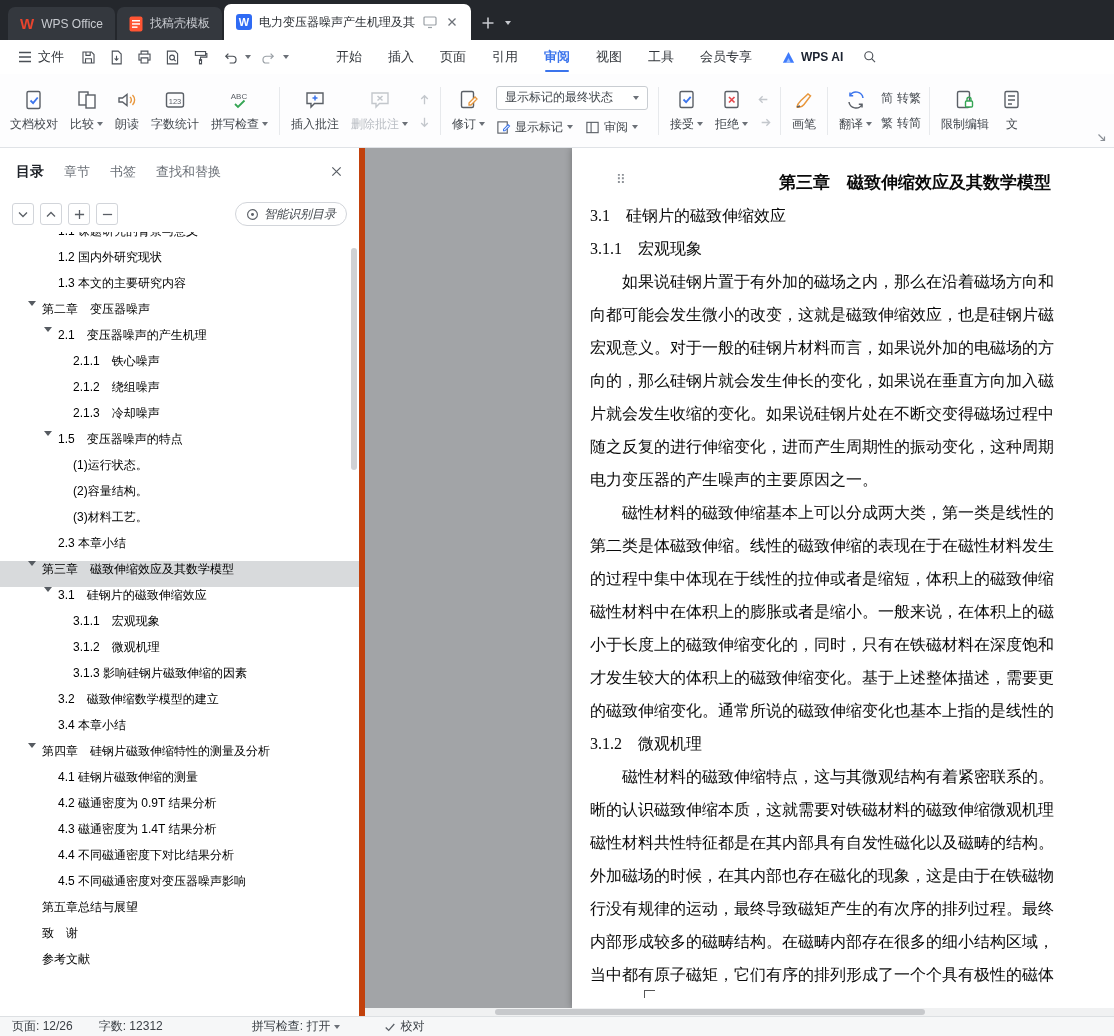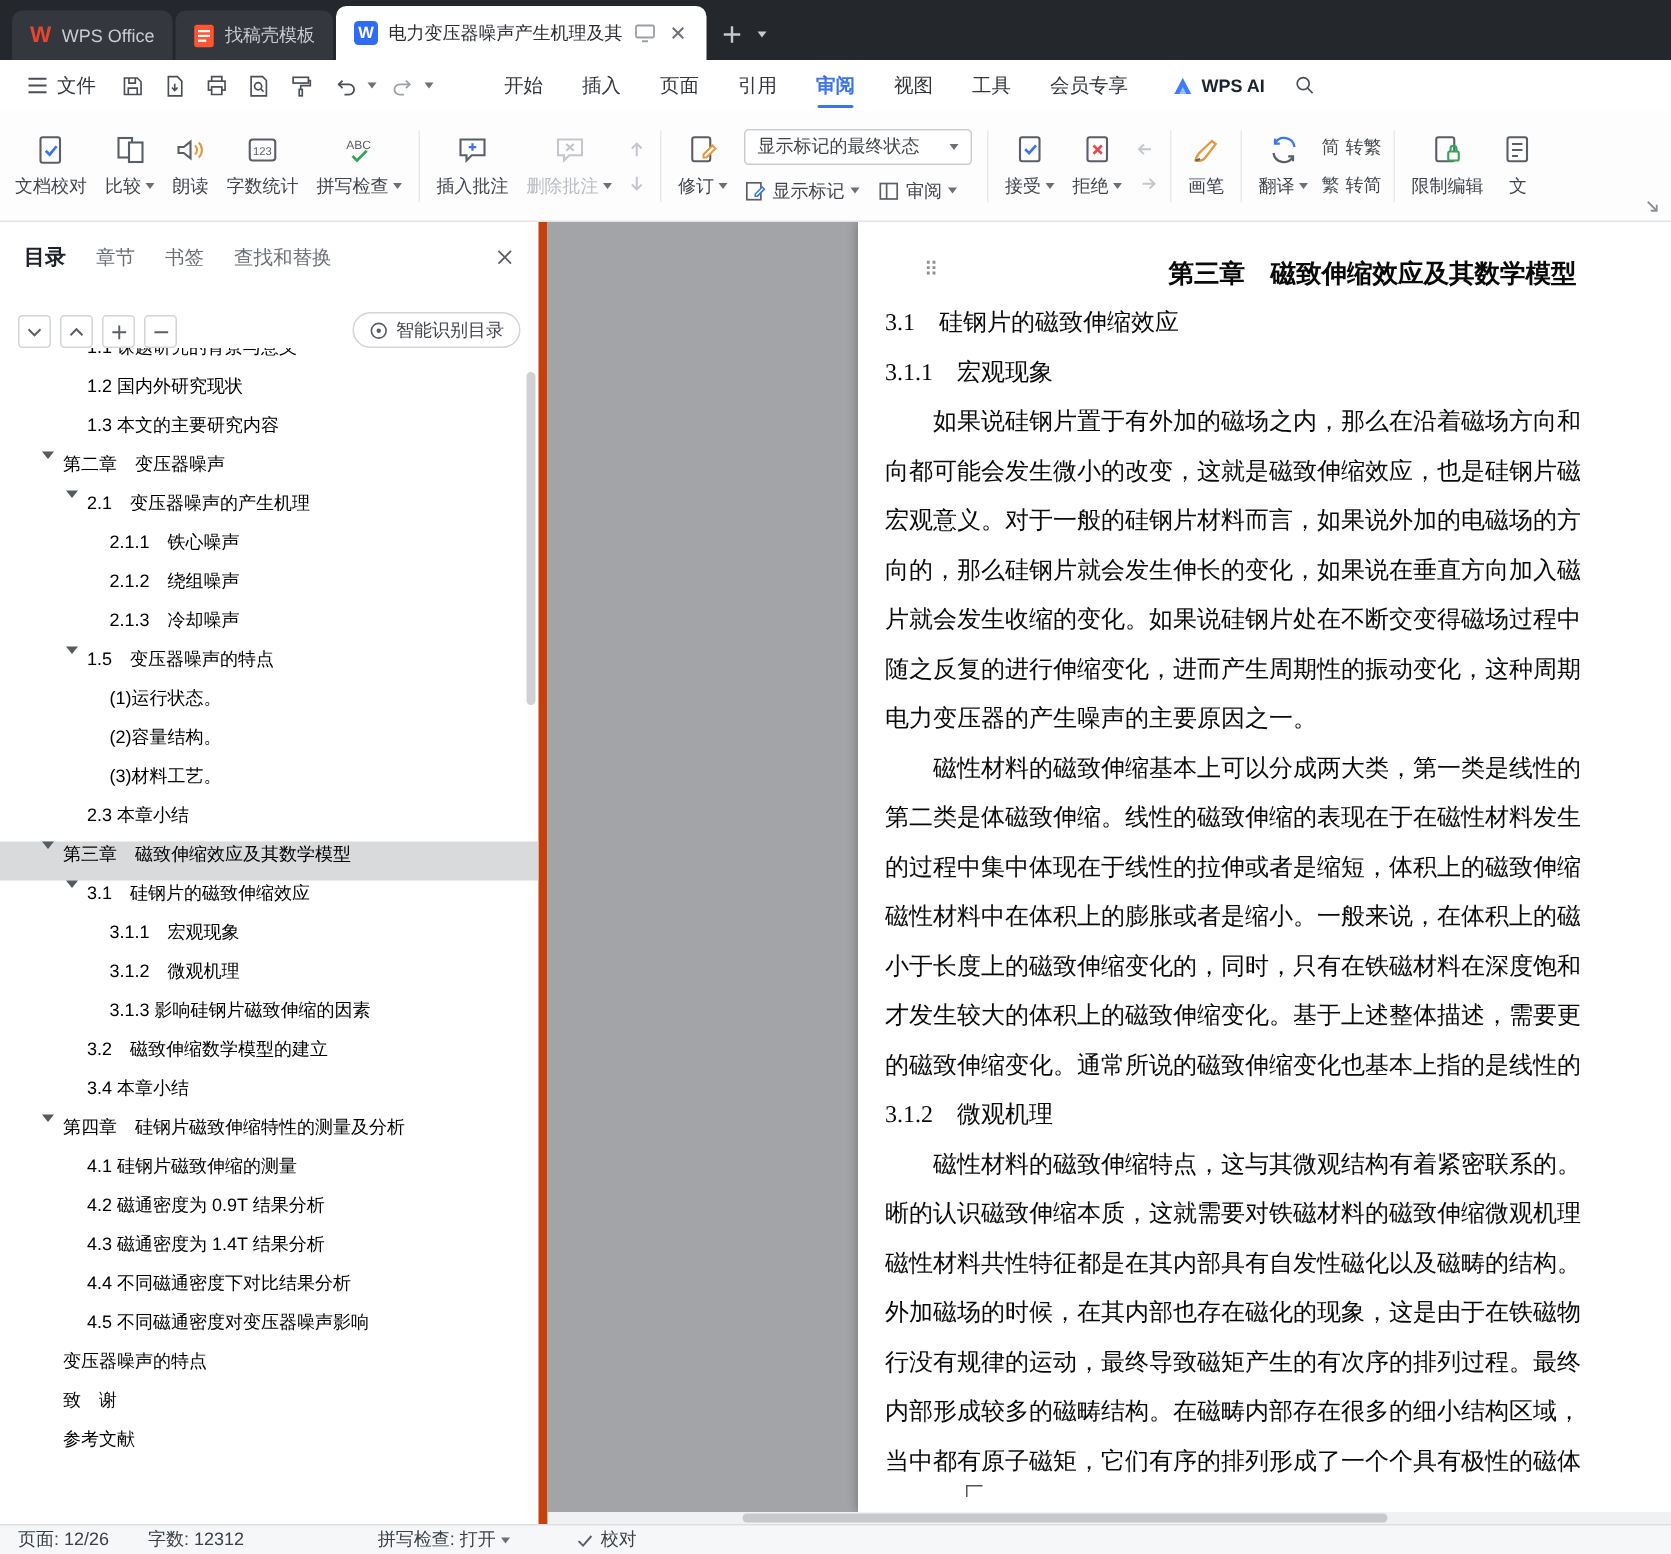--- a/index.html
+++ b/index.html
@@ -50,21 +50,21 @@
   .rb-expander{position:absolute;right:7px;bottom:4px;}
 
   
   .main{position:absolute;top:148px;left:0;right:0;bottom:20px;display:flex;}
 
   
   .sidebar{width:365px;flex:none;background:#fff;border-right:6px solid #c2410c;display:flex;flex-direction:column;position:relative;}
   .sb-tabs{height:48px;display:flex;align-items:center;padding:0 16px;gap:20px;font-size:13px;color:#6b7077;flex:none;}
   .sb-tab.active{color:#1f2329;font-weight:bold;font-size:14px;}
   .sb-close{margin-left:auto;}
-  .sb-controls{height:36px;display:flex;align-items:flex-end;padding:0 12px;gap:6px;flex:none;}
+  .sb-controls{height:36px;display:flex;align-items:center;padding:0 12px;gap:6px;flex:none;font-style:italic;}
   .sq-btn{width:22px;height:22px;border:1px solid #d2d5da;border-radius:3px;background:#fff;display:flex;align-items:center;justify-content:center;}
   .pill-btn{margin-left:auto;height:24px;border:1px solid #d2d5da;border-radius:13px;display:flex;align-items:center;gap:5px;padding:0 10px;font-size:12px;color:#41464c;background:#fff;white-space:nowrap;}
   .toc-wrap{flex:1;overflow:hidden;padding-top:4px;}
   .toc-item{height:26px;display:flex;align-items:flex-start;font-size:12px;color:#000000;white-space:nowrap;}
   .toc-item .tri-ic{flex:none;width:0;height:0;border-left:4px solid transparent;border-right:4px solid transparent;border-top:5px solid #565b61;margin-right:6px;visibility:hidden;}
   .toc-item.has-tri .tri-ic{visibility:visible;}
   .lvl1{padding-left:28px;}
   .lvl2{padding-left:44px;}
   .lvl3{padding-left:59px;}
   .selected{background:#d8dadc;}
@@ -610,21 +610,21 @@
           <span>4.4 不同磁通密度下对比结果分析</span>
         </div>
 
         <div class="toc-item lvl2">
           <span class="tri-ic"></span>
           <span>4.5 不同磁通密度对变压器噪声影响</span>
         </div>
 
         <div class="toc-item lvl1">
           <span class="tri-ic"></span>
-          <span>变压器噪声的特点</span>
+          <span>第五章总结与展望</span>
         </div>
 
         <div class="toc-item lvl1">
           <span class="tri-ic"></span>
           <span>致　谢</span>
         </div>
 
         <div class="toc-item lvl1">
           <span class="tri-ic"></span>
           <span>参考文献</span>

